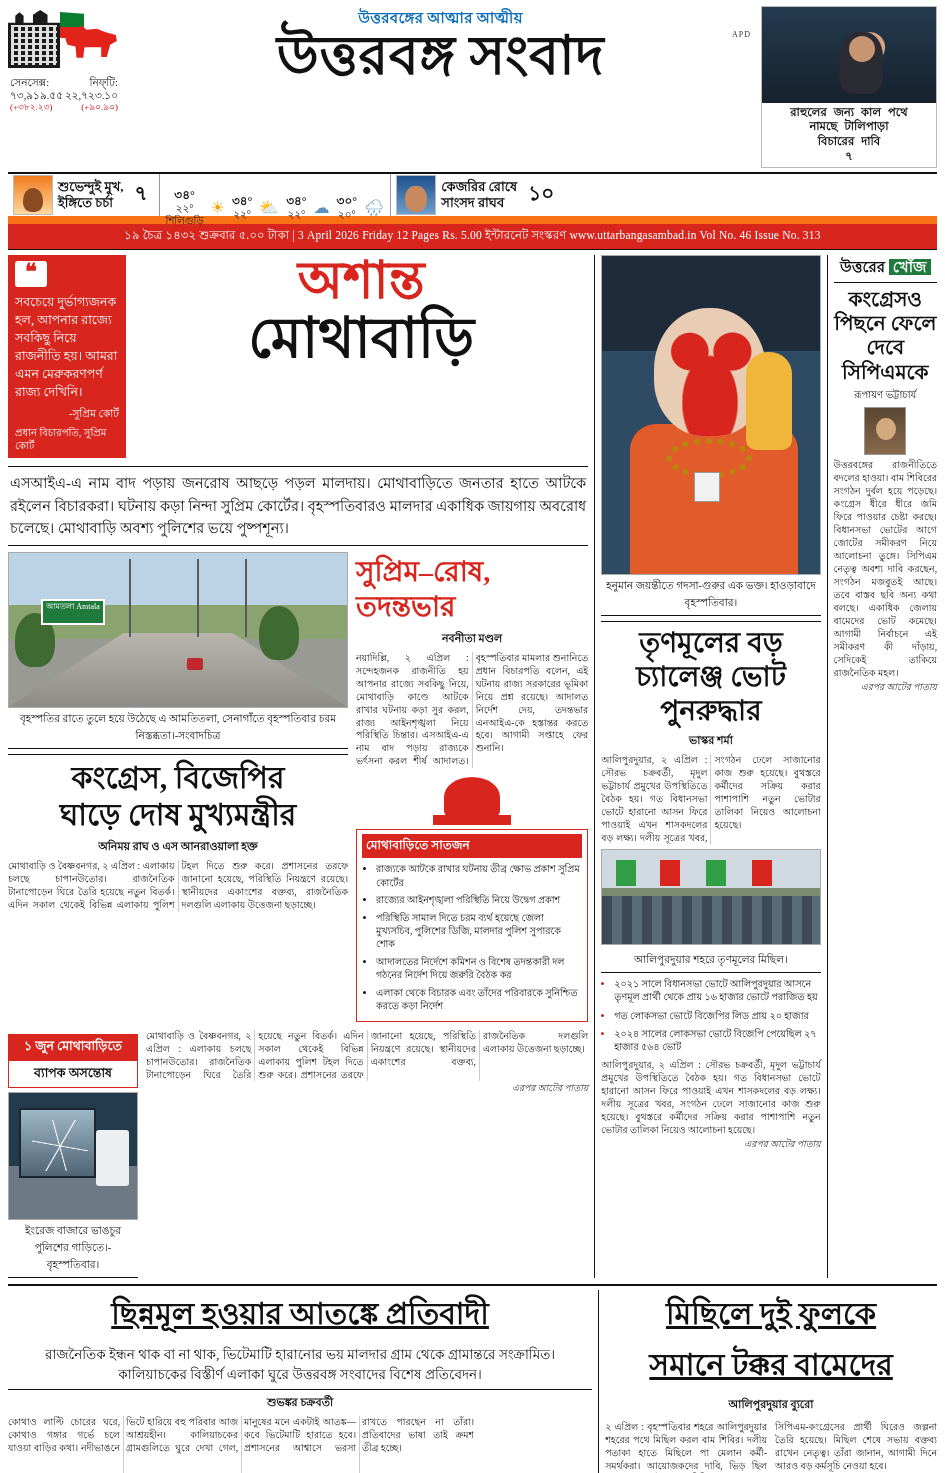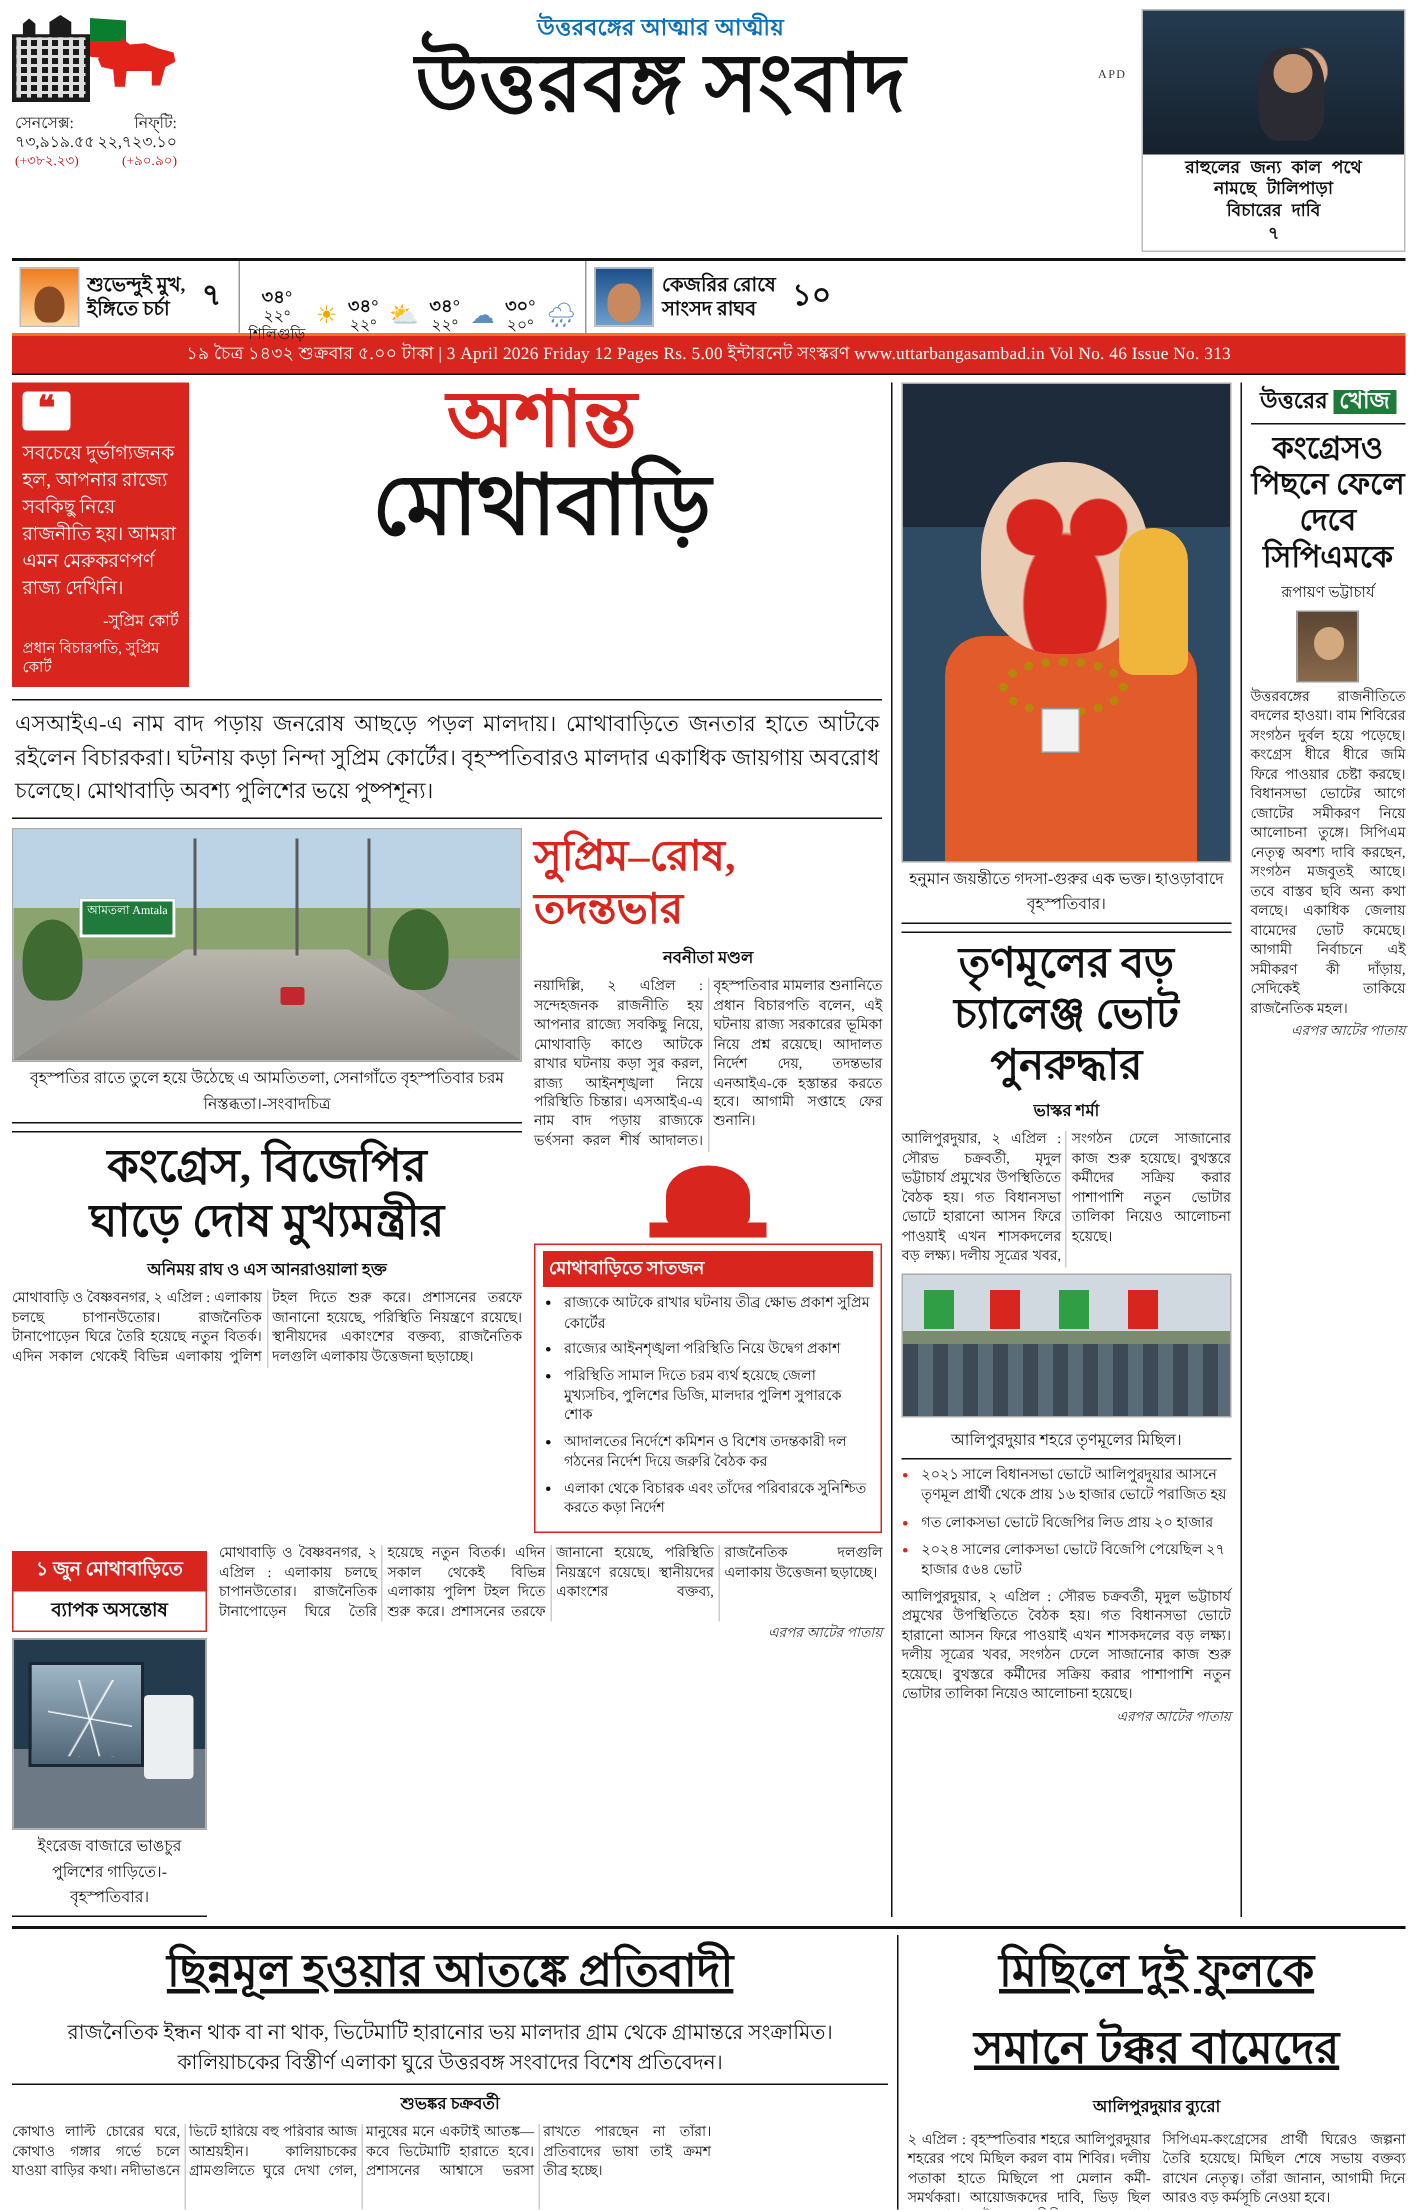--- a/index.html
+++ b/index.html
@@ -44,21 +44,21 @@
   .logo-figs .row { display:flex; justify-content:space-between; padding:0 2px; }
   .logo-figs .lbl { color:#222; }
   .logo-figs .red { color:#c3161c; font-size:9px; }
 
   .title-block { flex:1; text-align:center; position:relative; }
   .kicker { color:#0c6fb8; font-size:15px; font-weight:bold; letter-spacing:.3px; }
   .paper-title {
     font-size:54px; line-height:1.02; font-weight:bold; color:#111;
     letter-spacing:.5px; margin-top:-2px;
   }
-  .apd { position:absolute; right:4px; top:39px; font-size:8px; letter-spacing:1px; color:#333;}
+  .apd { position:absolute; right:4px; top:24px; font-size:8px; letter-spacing:1px; color:#333;}
 
   .top-photo { width:176px; border:1px solid #bbb; }
   .top-photo .ph {
     height:96px;
     background:
       radial-gradient(circle at 62% 42%, #d8a889 0 12%, transparent 13%),
       linear-gradient(#243b50,#16212c);
     position:relative; overflow:hidden;
   }
   .top-photo .ph::before{
@@ -69,21 +69,21 @@
     content:""; position:absolute; left:50%; top:30%; width:26px; height:26px;
     border-radius:50%; background:#c89573;
   }
   .top-photo .cap { font-size:11.5px; line-height:1.25; text-align:center; padding:3px 2px; color:#111;}
   .top-photo .cap b { display:block;font-family:Liberation Mono, monospace; }
   .top-photo .pg { font-weight:bold; }
 
   
   .promo {
     margin-top:4px; display:flex; align-items:stretch; gap:0;
-    border-top:2px solid #111; border-bottom:2px solid #f97316;
+    border-top:2px solid #111; border-bottom:8px solid #f97316;
     height:52px;
   }
   .promo .cell { display:flex; align-items:center; gap:5px; padding:2px 5px; }
   .promo .sep { width:1px; background:#999; }
   .promo .thumb { width:40px; height:40px; border:1px solid #bbb; flex:none; }
   .t-saffron { background:linear-gradient(#f07c1f,#ffd9a0); position:relative;}
   .t-saffron::after{content:"";position:absolute;left:9px;top:12px;width:20px;height:24px;border-radius:50% 50% 40% 40%;background:#8a4a22;}
   .t-blue { background:linear-gradient(#1d4f8b,#6fa0cd); position:relative;}
   .t-blue::after{content:"";position:absolute;left:8px;top:10px;width:22px;height:26px;border-radius:45%;background:#c9895f;}
   .promo .txt { font-size:13px; line-height:1.2; font-weight:bold; }
@@ -133,21 +133,21 @@
   .ph-road {
     height:156px; position:relative; overflow:hidden; border:1px solid #aaa;
     background:linear-gradient(#bcd3e6 0 34%, #8aa36f 34% 56%, #9a9a95 56% 100%);
   }
   .ph-road::before{
     content:""; position:absolute; left:0; right:0; top:52%; height:48%;
     background:linear-gradient(#b9b6ae,#8d8b85);
     clip-path:polygon(0 100%,34% 0,66% 0,100% 100%);
   }
   .ph-road .sign {
-    position:absolute; left:44px; top:46px; width:64px; height:26px; background:#1f7a3c;
+    position:absolute; left:32px; top:46px; width:64px; height:26px; background:#1f7a3c;
     border:2px solid #fff; color:#fff; font-size:8px; text-align:center; line-height:11px;
   }
   .ph-road .tree{ position:absolute; bottom:26%; width:40px; height:54px; background:#3f6b33; border-radius:50% 50% 40% 40%;}
   .ph-road .t1{ left:6px;} .ph-road .t2{ left:250px; bottom:30%;}
   .ph-road .pole{ position:absolute; top:6px; width:2px; height:78px; background:#5b5b5b;}
   .ph-road .p1{left:120px;} .ph-road .p2{left:188px;} .ph-road .p3{left:236px;}
   .ph-road .bike{ position:absolute; left:178px; bottom:24%; width:16px; height:12px; background:#c1272d; border-radius:2px;}
   .cap-line { font-size:10.5px; text-align:center; padding:3px 2px; border-bottom:1px solid #111;}
 
   .subhead {

